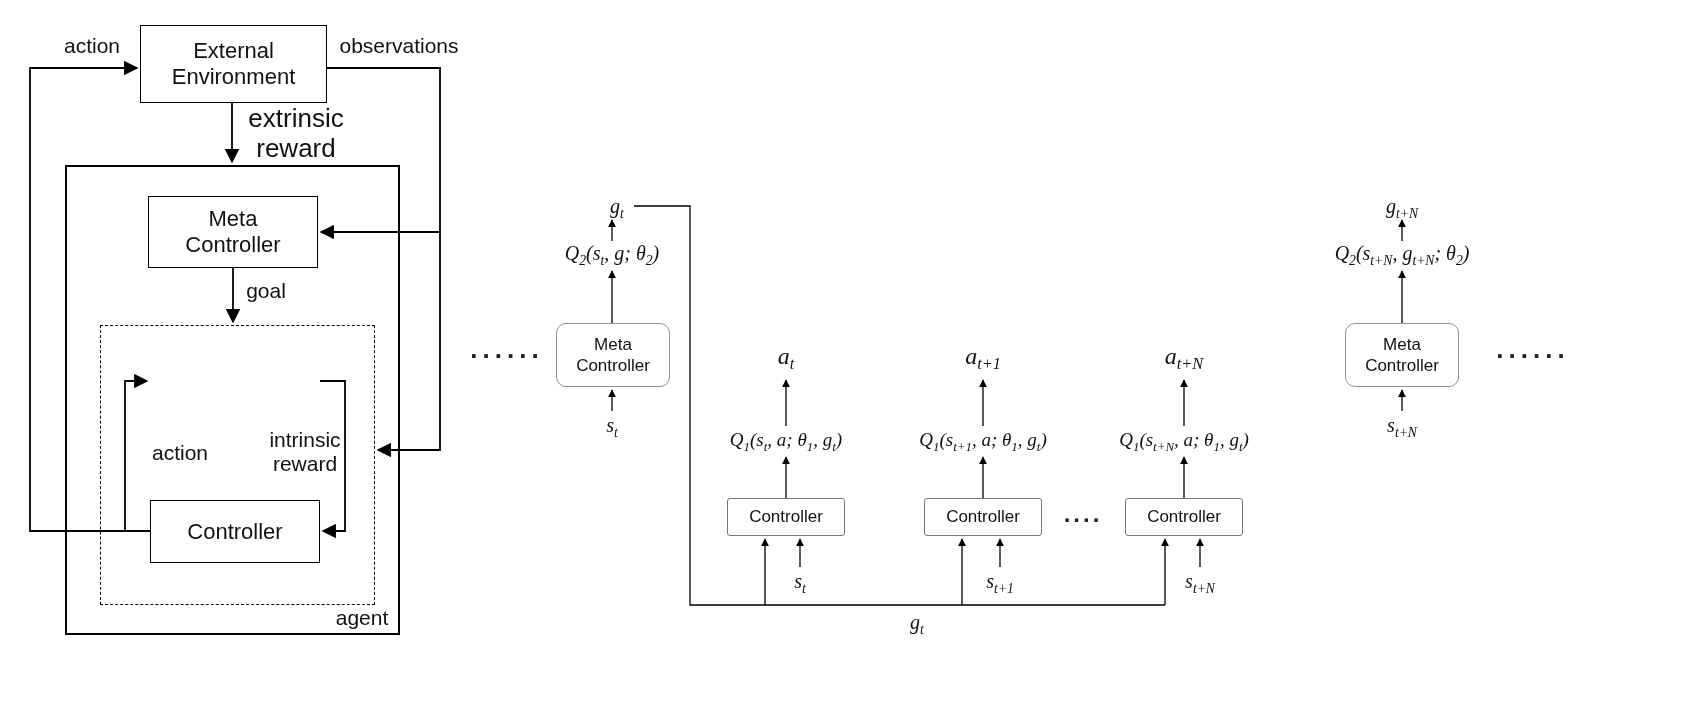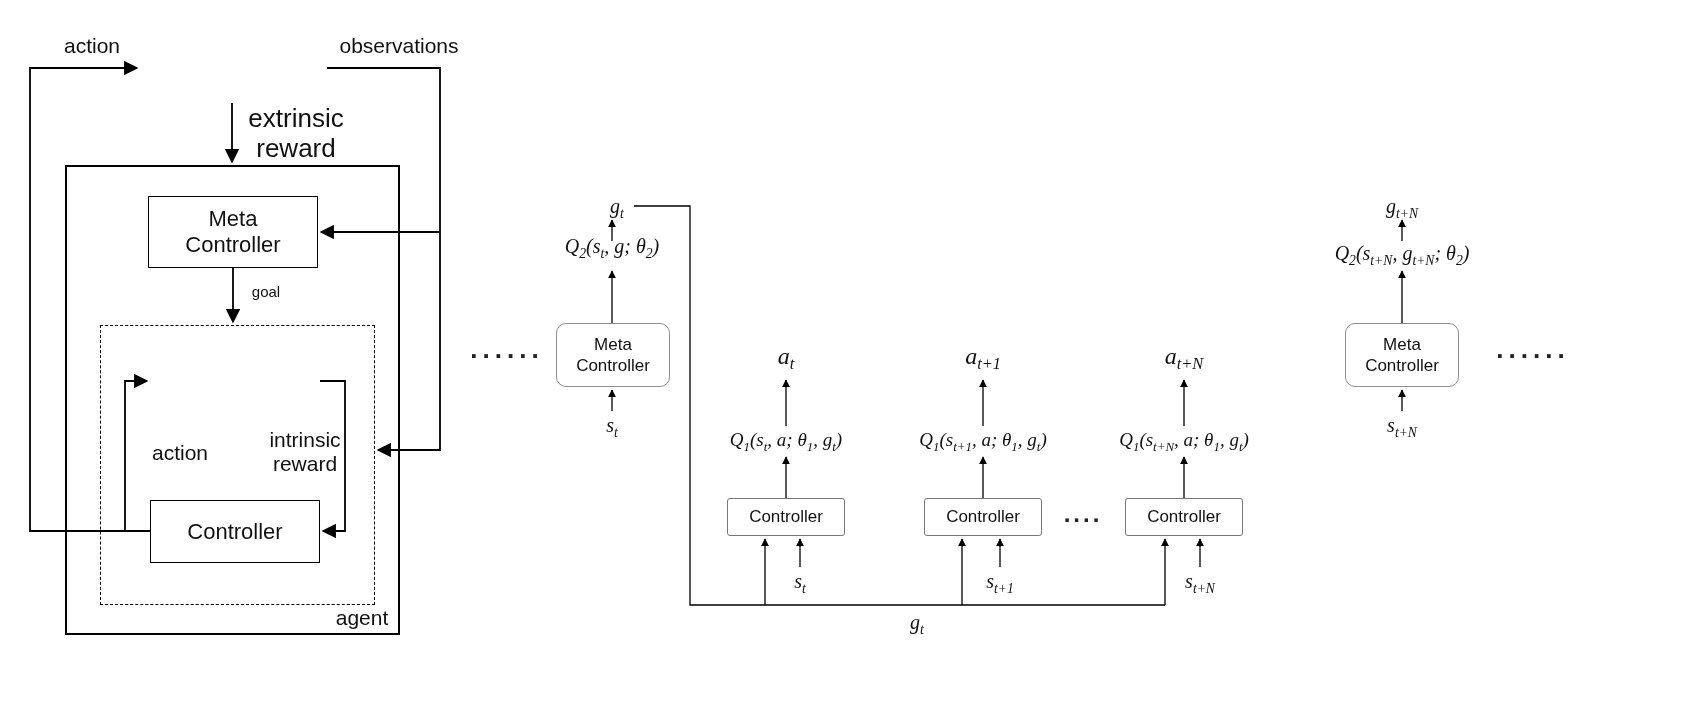--- a/index.html
+++ b/index.html
@@ -37,49 +37,52 @@
   .math sub { font-size: 68%; line-height: 0; }
   .dots { font-weight: 700; color: #222222; }
 </style>
 </head>
 <body>
 
 <div id="canvas">
 
   <div class="box transparent" style="left:65px;top:165px;width:335px;height:470px;border:2px solid #000;"></div>
 
+  <div class="box" style="left:140px;top:25px;width:187px;height:78px;border:1.6px solid #000;font-size:22px;line-height:1.18;">
+    <span style="width:150px;">External Environment</span>
+  </div>
 
   <div class="lbl" style="left:92px;top:46px;font-size:21px;">action</div>
   <div class="lbl" style="left:399px;top:46px;font-size:21px;text-align:right;">observations</div>
   <div class="lbl wrap" style="left:296px;top:134px;font-size:26px;width:100px;line-height:1.15;">extrinsic reward</div>
 
   <div class="lbl" style="left:362px;top:618px;font-size:21px;">agent</div>
 
   <div class="box" style="left:148px;top:196px;width:170px;height:72px;border:1.6px solid #000;font-size:22px;line-height:1.18;">
     <span style="width:120px;">Meta Controller</span>
   </div>
 
-  <div class="lbl" style="left:266px;top:291px;font-size:15px;">goal</div>
+  <div class="lbl" style="left:266px;top:291px;font-size:21px;">goal</div>
 
   <div class="box transparent" style="left:100px;top:325px;width:275px;height:280px;border:1.6px dashed #000;"></div>
 
 
   <div class="lbl" style="left:180px;top:453px;font-size:21px;">action</div>
   <div class="lbl wrap" style="left:305px;top:452px;font-size:21px;width:95px;line-height:1.15;">intrinsic reward</div>
 
   <div class="box" style="left:150px;top:500px;width:170px;height:63px;border:1.6px solid #000;font-size:22px;">
     <span>Controller</span>
   </div>
 
   <div class="lbl dots" style="left:507px;top:349px;font-size:26px;letter-spacing:5px;">......</div>
 
   <div class="box" style="left:556px;top:323px;width:114px;height:64px;border:1.4px solid #909090;border-radius:10px;font-size:17px;line-height:1.25;">
     <span style="width:100px;">Meta Controller</span>
   </div>
-  <div class="lbl math" style="left:612px;top:246px;font-size:20px;">Q<sub>2</sub>(s<sub>t</sub>, g; θ<sub>2</sub>)</div>
+  <div class="lbl math" style="left:612px;top:253px;font-size:20px;">Q<sub>2</sub>(s<sub>t</sub>, g; θ<sub>2</sub>)</div>
   <div class="lbl math" style="left:617px;top:206px;font-size:20px;">g<sub>t</sub></div>
   <div class="lbl math" style="left:612px;top:425px;font-size:20px;">s<sub>t</sub></div>
 
   <div class="box" style="left:727px;top:498px;width:118px;height:38px;border:1.3px solid #777;border-radius:3px;font-size:17px;">
     <span>Controller</span>
   </div>
   <div class="lbl math" style="left:786px;top:356px;font-size:24px;">a<sub>t</sub></div>
   <div class="lbl math" style="left:786px;top:440px;font-size:19px;">Q<sub>1</sub>(s<sub>t</sub>, a; θ<sub>1</sub>, g<sub>t</sub>)</div>
   <div class="lbl math" style="left:800px;top:581px;font-size:20px;">s<sub>t</sub></div>
 

